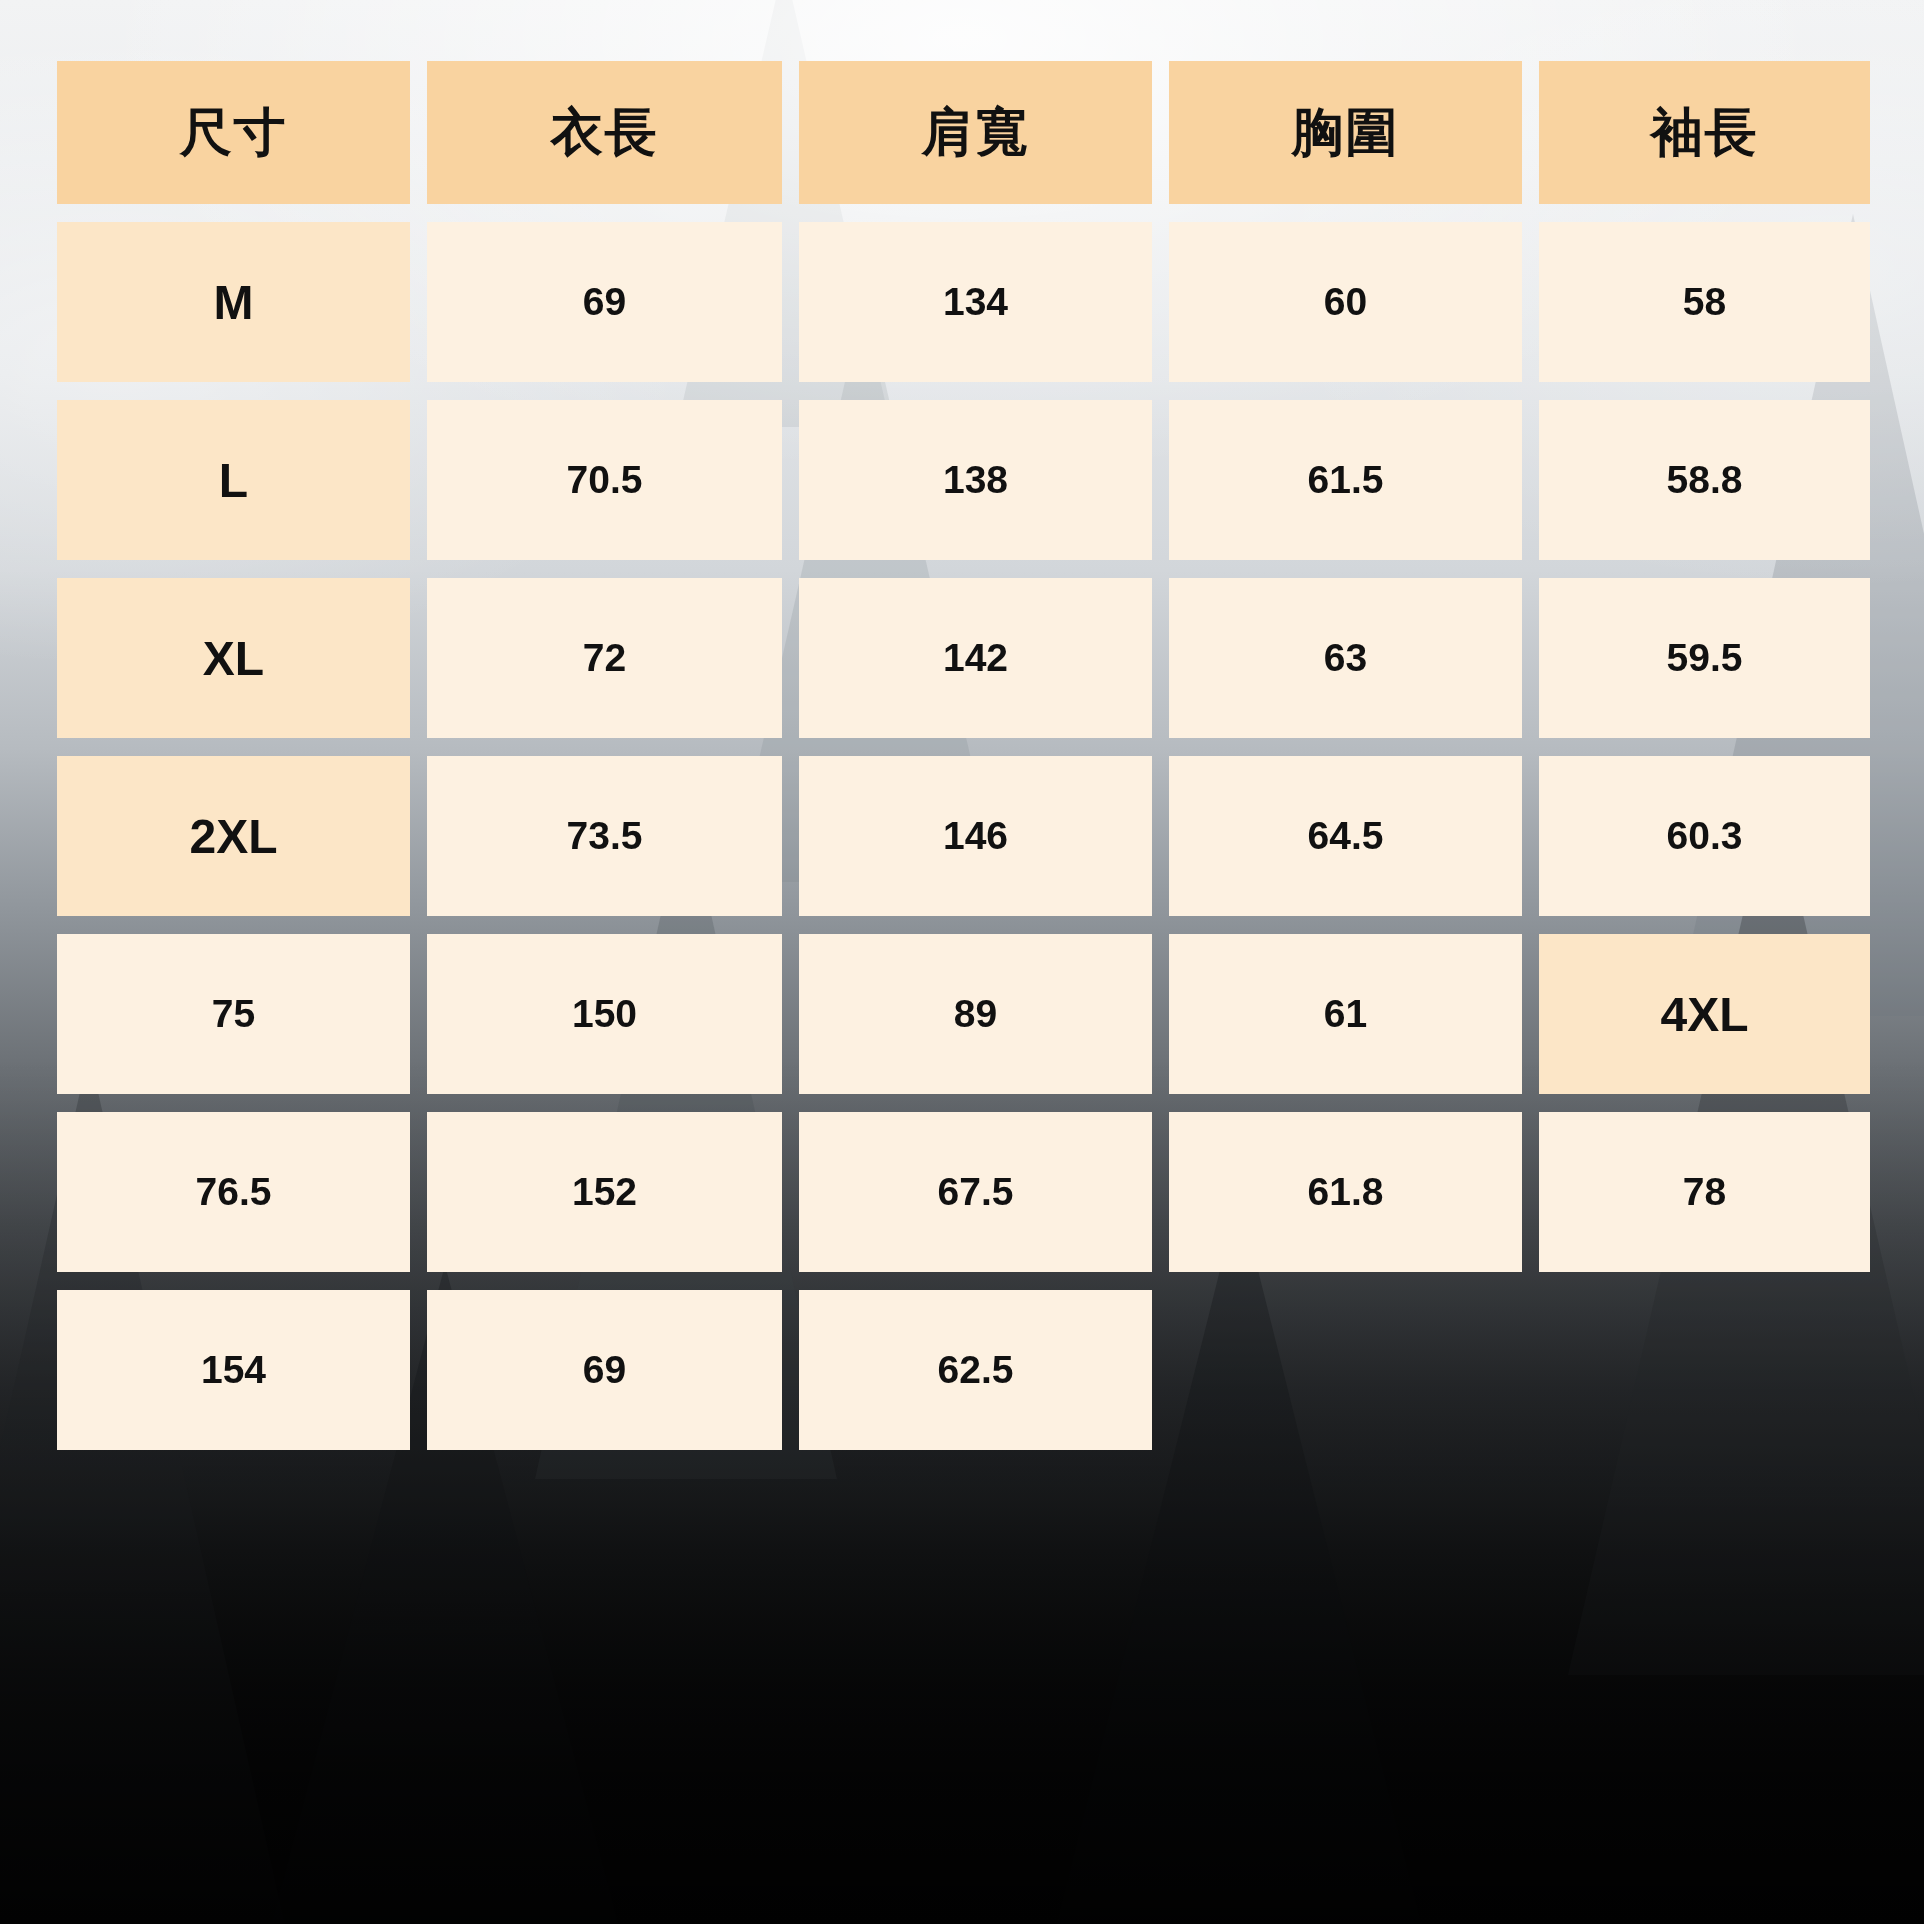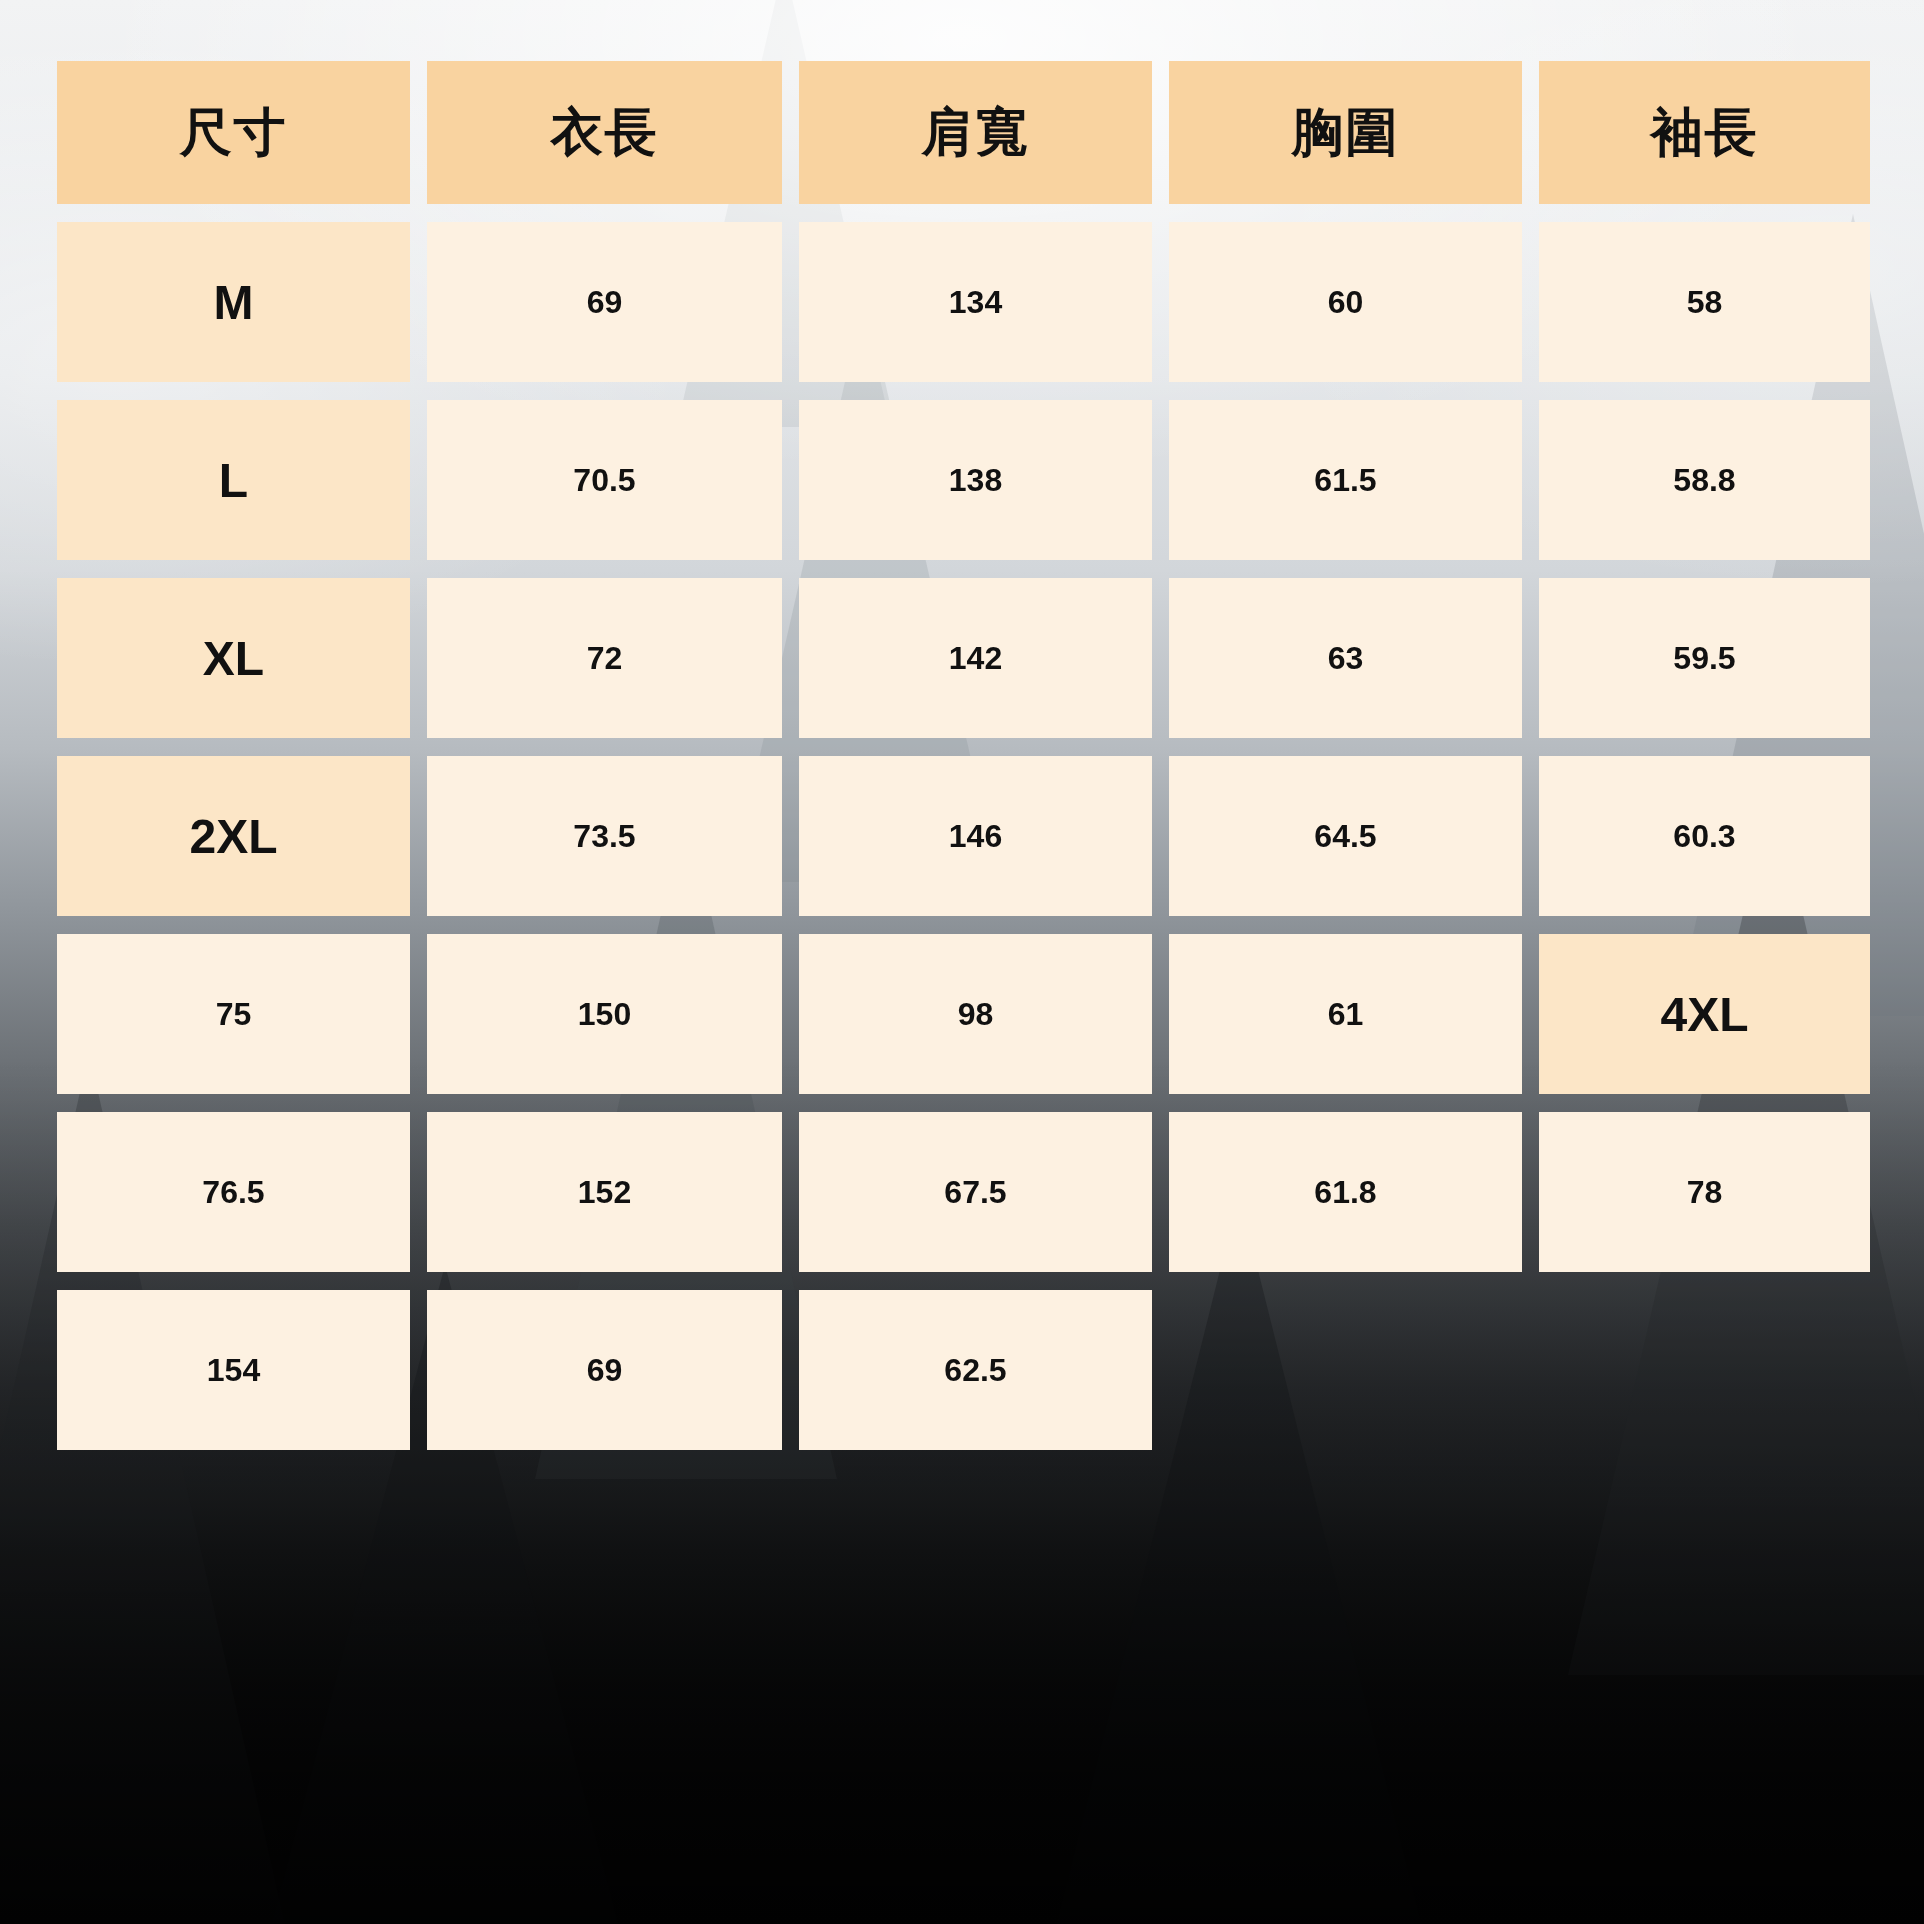--- a/index.html
+++ b/index.html
@@ -92,21 +92,21 @@
   }
   .size-cell {
     height: 160px;
     background: #fce6c7;
     font-size: 48px;
     font-weight: 700;
   }
   .data-cell {
     height: 160px;
     background: #fdf1e1;
-    font-size: 32px;
+    font-size: 39px;
     font-weight: 700;
   }
 </style>
 </head>
 <body>
 
 <div id="scene">
   <div class="bg-base"></div>
 
   <div class="tree" style="left:677px; top:-36px; border-width:0 107px 463px 107px; border-bottom-color:rgba(150,158,165,.40);"></div>
@@ -148,21 +148,21 @@
     <div class="cell data-cell">59.5</div>
 
     <div class="cell size-cell">2XL</div>
     <div class="cell data-cell">73.5</div>
     <div class="cell data-cell">146</div>
     <div class="cell data-cell">64.5</div>
     <div class="cell data-cell">60.3</div>
 
     <div class="cell data-cell">75</div>
     <div class="cell data-cell">150</div>
-    <div class="cell data-cell">98</div>
+    <div class="cell data-cell">89</div>
     <div class="cell data-cell">61</div>
 
     <div class="cell size-cell">4XL</div>
     <div class="cell data-cell">76.5</div>
     <div class="cell data-cell">152</div>
     <div class="cell data-cell">67.5</div>
     <div class="cell data-cell">61.8</div>
 
     <div class="cell data-cell">78</div>
     <div class="cell data-cell">154</div>

